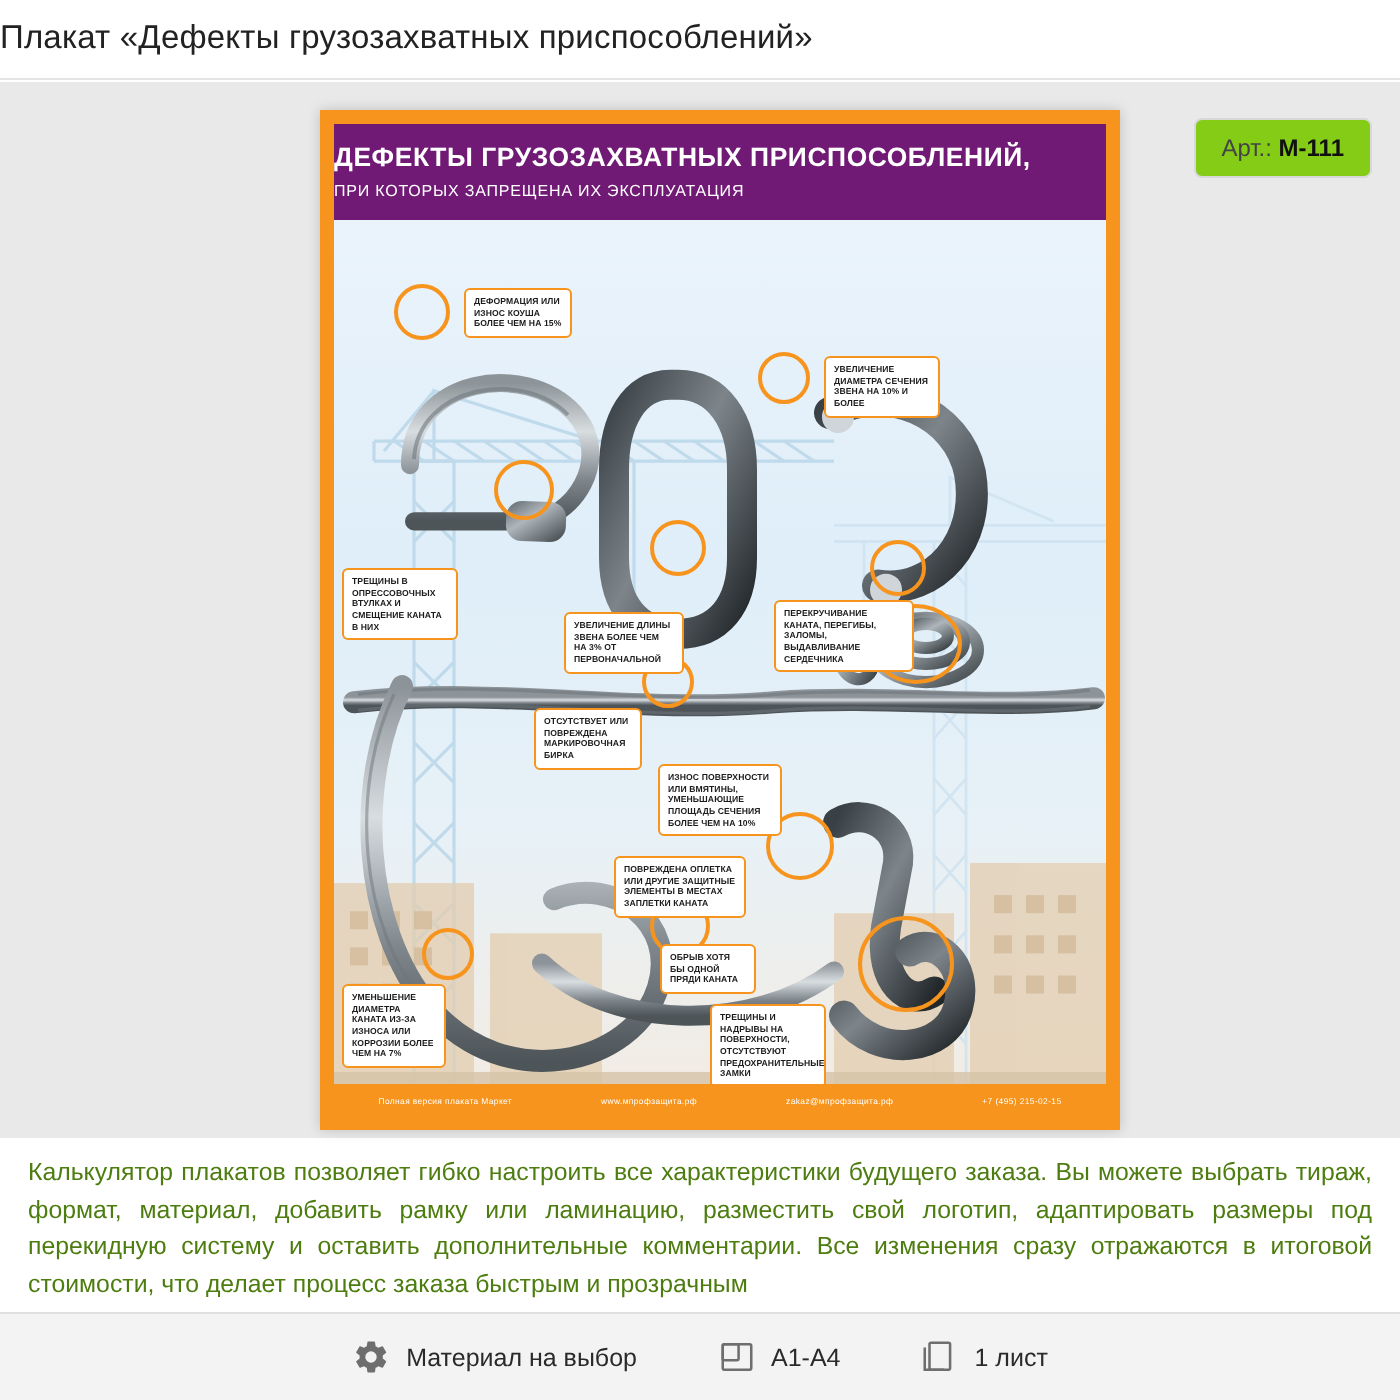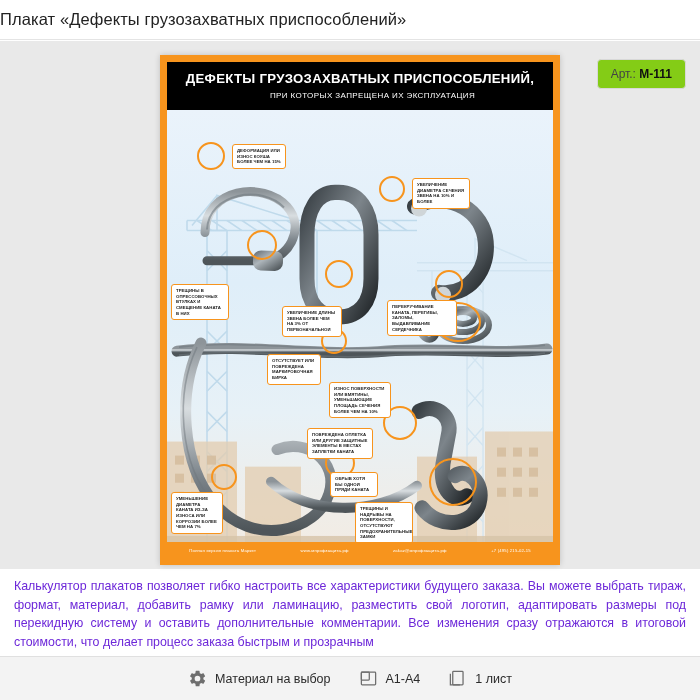--- a/index.html
+++ b/index.html
@@ -64,37 +64,36 @@
     border: 7px solid #f7941d;
   }
   .poster-inner {
     position: absolute;
     left: 7px; top: 7px; right: 7px; bottom: 7px;
     background: #ffffff;
     overflow: hidden;
   }
   .poster-head {
     position: absolute; left: 0; top: 0; right: 0; height: 48px;
-    background: #000000;
+    background: #701a75;
     display: flex; flex-direction: column;
-    align-items: center; justify-content: center;
+    align-items: flex-start; justify-content: center;
     color: #fff; text-align: center;
   }
   .poster-head h1 {
     margin: 0;
     font-size: 13.2px;
     font-weight: bold;
     letter-spacing: .3px;
     line-height: 1.1;
   }
   .poster-head .sub {
     margin-top: 4px;
     font-size: 8px;
     letter-spacing: .4px;
-    margin-left: 25px;
   }
 
   
   .canvas {
     position: absolute; left: 0; top: 48px; right: 0; bottom: 16px;
     background: linear-gradient(#eaf3fb 0%, #dfeef9 40%, #e7f1f7 70%, #f2ece4 100%);
     overflow: hidden;
   }
   
   .bg-svg { position: absolute; inset: 0; width: 100%; height: 100%; }
@@ -130,32 +129,32 @@
     background: transparent;
   }
 
   
   .desc {
     position: absolute; left: 0; top: 569px;
     width: 700px; height: 72px;
     padding: 8px 14px 0 14px;
     font-size: 12.4px;
     line-height: 1.5;
-    color: #6d28d9;
+    color: #4d7c0f;
     text-align: justify;
   }
 
   
   .footer {
     position: absolute; left: 0; bottom: 0;
     width: 700px; height: 44px;
     background: #f3f3f3;
     border-top: 1px solid #e0e0e0;
     display: flex; align-items: center; justify-content: center;
-    gap: 28px;
+    gap: 40px;
   }
   .foot-item {
     display: flex; align-items: center; gap: 8px;
     font-size: 12.5px; color: #2a2a2a;
   }
   .foot-item svg { display: block; }
 </style>
 </head>
 <body>
 

